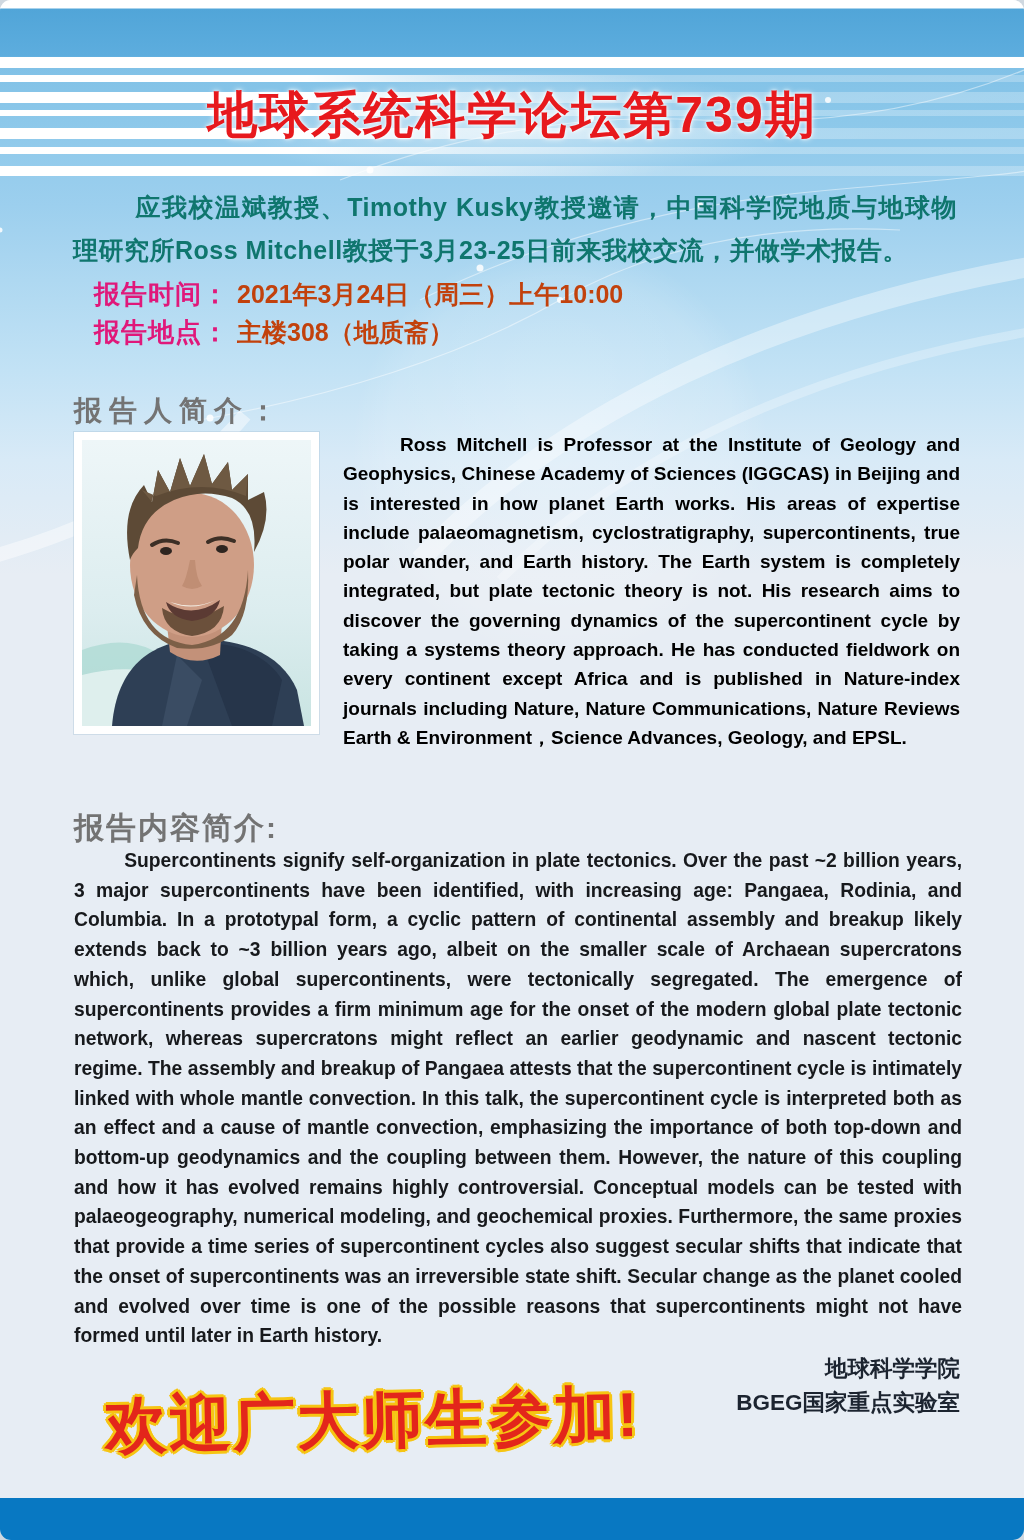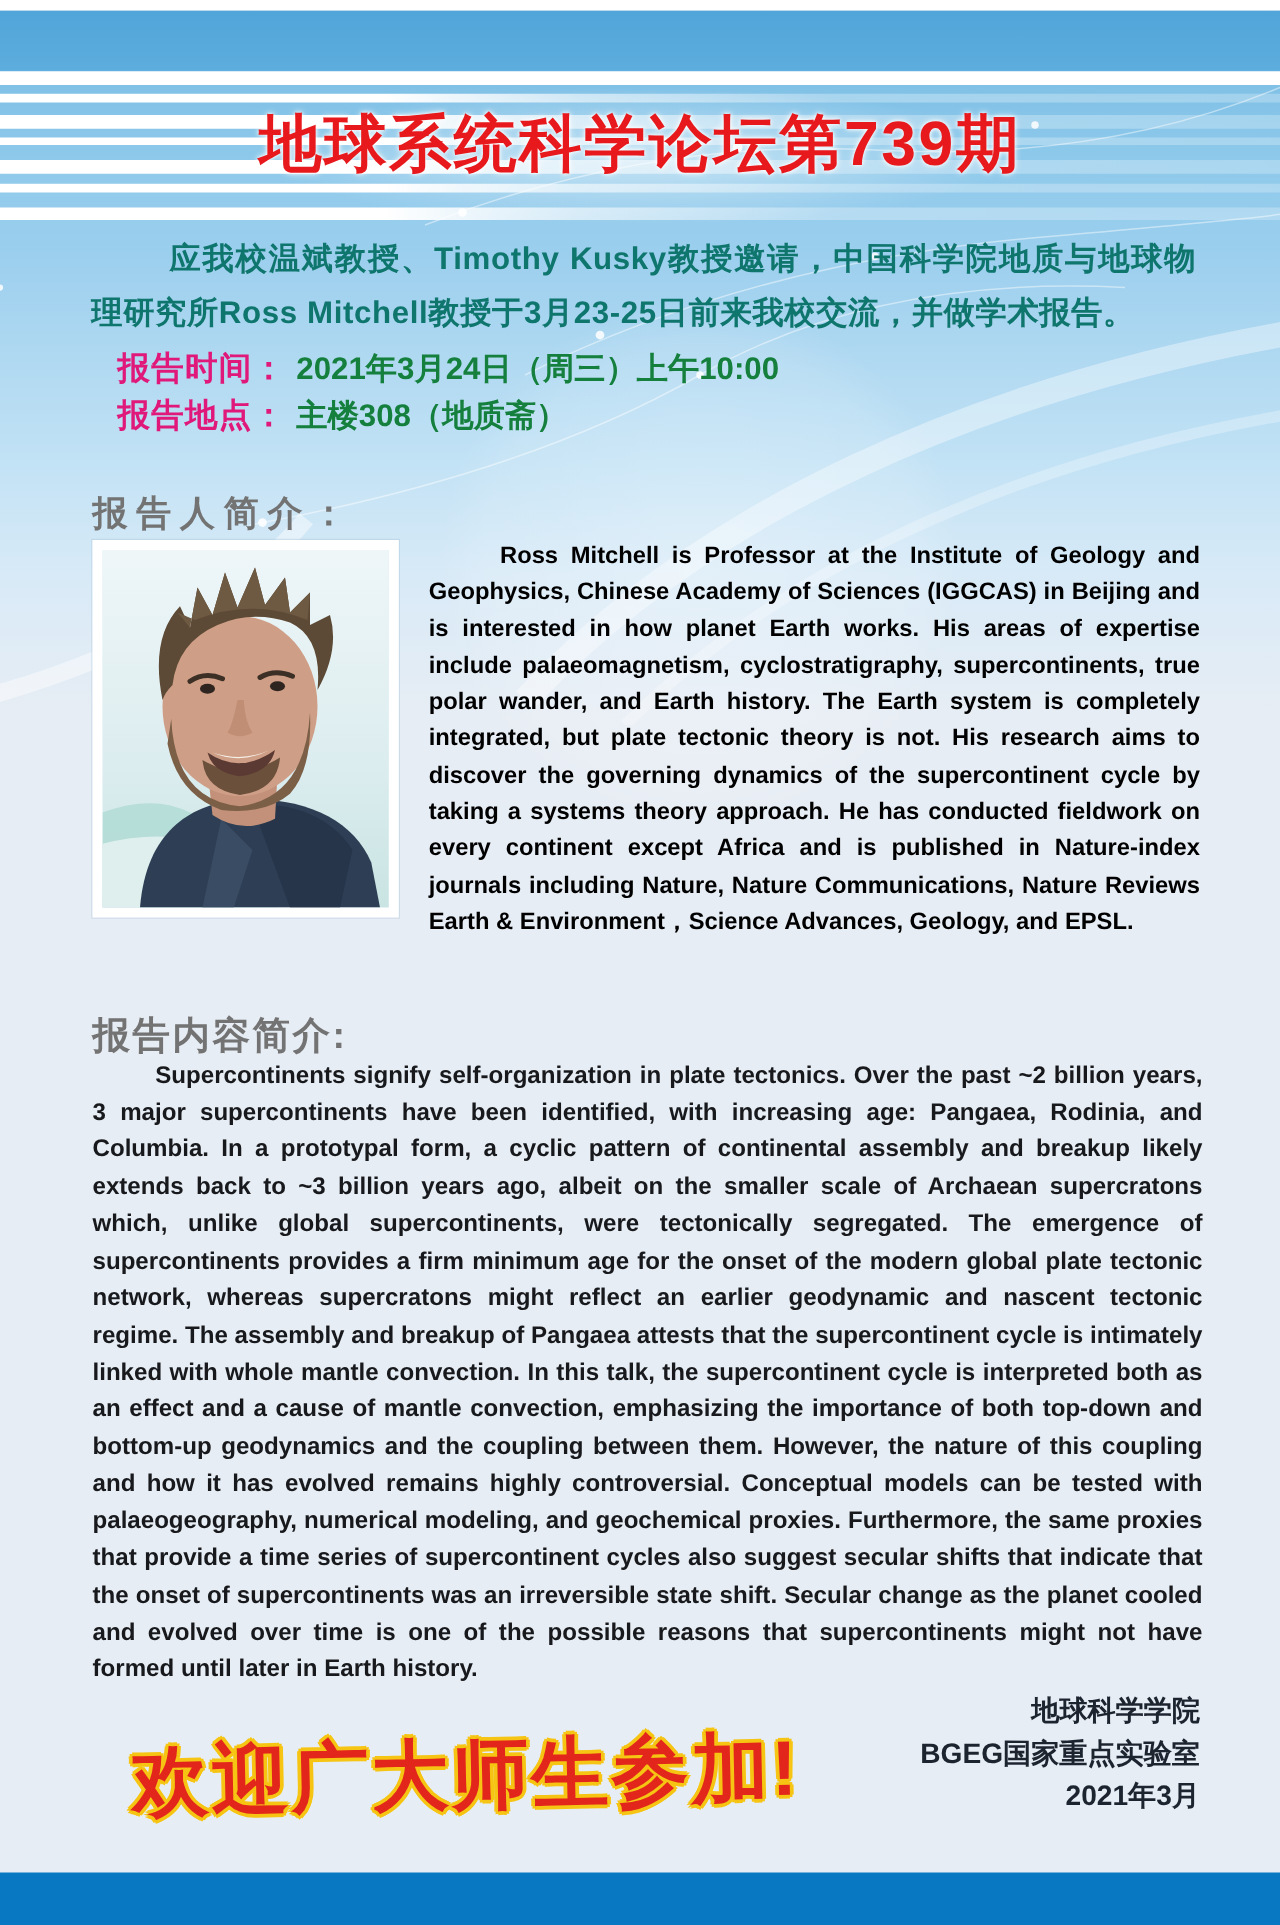--- a/index.html
+++ b/index.html
@@ -1,19 +1,20 @@
 <!DOCTYPE html>
 <html><head>
 <meta charset="utf-8">
 <style>
   html,body{margin:0;padding:0;background:#cfd8e0;}
   #poster{
     position:relative;width:1024px;height:1540px;margin:0 auto;
     background:#e7edf4;overflow:hidden;
     font-family:"Liberation Sans","DejaVu Sans",sans-serif;
+    border-radius:11px;
   }
   
   .hdr{position:absolute;left:0;top:0;width:1024px;height:580px;pointer-events:none;}
   .hdr-grad{position:absolute;left:0;top:0;width:100%;height:100%;
     background:linear-gradient(180deg,
       #ffffff 0px,#ffffff 8px,
       #51a5d8 9px,#5dadde 56px,
       #7fc0e6 60px,#8cc8ea 120px,#9ccfee 205px,
       #aed8f1 280px,#c2e2f5 370px,#d8eaf7 460px,
       rgba(231,237,244,0) 575px);}
@@ -36,21 +37,21 @@
     font-size:50px;font-weight:900;letter-spacing:2px;color:#e7191d;
     text-shadow:0 0 3px #ffffff,0 0 6px rgba(255,255,255,.9);}
   
   .intro{position:absolute;left:73px;top:186px;width:884px;margin:0;
     font-size:25px;font-weight:bold;color:#0f766e;line-height:43px;
     text-align:justify;text-indent:2.5em;letter-spacing:.5px;}
   
   .info{position:absolute;left:74px;top:280px;width:890px;}
   .info-row{height:38px;line-height:28px;white-space:nowrap;}
   .info-lbl{color:#e0187a;font-weight:bold;font-size:26px;letter-spacing:1px;margin-left:20px;}
-  .info-val{color:#15803d;font-weight:bold;font-size:25px;margin-left:8px;}
+  .info-val{color:#c2410c;font-weight:bold;font-size:25px;margin-left:8px;}
   
   .sec{position:absolute;margin:0;color:#737373;font-weight:900;}
   .spk-h{left:74px;top:392px;font-size:28px;letter-spacing:7px;}
   .abs-h{left:74px;top:808px;font-size:30px;letter-spacing:2px;}
   
   .speaker{position:absolute;left:74px;top:430px;width:886px;}
   .photo{float:left;width:229px;height:286px;border:8px solid #ffffff;
     margin:2px 24px 8px 0;background:#dfeef5;box-shadow:0 0 0 1px rgba(160,190,210,.35);}
   .photo svg{display:block;width:100%;height:100%;}
   .bio{margin:0;font-size:19px;font-weight:bold;color:#000000;line-height:29.3px;
@@ -167,18 +168,17 @@
     <p class="bio">Ross Mitchell is Professor at the Institute of Geology and Geophysics, Chinese Academy of Sciences (IGGCAS) in Beijing and is interested in how planet Earth works. His areas of expertise include palaeomagnetism, cyclostratigraphy, supercontinents, true polar wander, and Earth history. The Earth system is completely integrated, but plate tectonic theory is not. His research aims to discover the governing dynamics of the supercontinent cycle by taking a systems theory approach. He has conducted fieldwork on every continent except Africa and is published in Nature-index journals including Nature, Nature Communications, Nature Reviews Earth &amp; Environment，Science Advances, Geology, and EPSL.</p>
   </div>
 
   <h2 class="sec abs-h">报告内容简介:</h2>
   <p class="abstract">Supercontinents signify self-organization in plate tectonics. Over the past ~2 billion years, 3 major supercontinents have been identified, with increasing age: Pangaea, Rodinia, and Columbia. In a prototypal form, a cyclic pattern of continental assembly and breakup likely extends back to ~3 billion years ago, albeit on the smaller scale of Archaean supercratons which, unlike global supercontinents, were tectonically segregated. The emergence of supercontinents provides a firm minimum age for the onset of the modern global plate tectonic network, whereas supercratons might reflect an earlier geodynamic and nascent tectonic regime. The assembly and breakup of Pangaea attests that the supercontinent cycle is intimately linked with whole mantle convection. In this talk, the supercontinent cycle is interpreted both as an effect and a cause of mantle convection, emphasizing the importance of both top-down and bottom-up geodynamics and the coupling between them. However, the nature of this coupling and how it has evolved remains highly controversial. Conceptual models can be tested with palaeogeography, numerical modeling, and geochemical proxies. Furthermore, the same proxies that provide a time series of supercontinent cycles also suggest secular shifts that indicate that the onset of supercontinents was an irreversible state shift. Secular change as the planet cooled and evolved over time is one of the possible reasons that supercontinents might not have formed until later in Earth history.</p>
 
   <div class="welcome">欢迎广大师生参加!</div>
   <div class="credits">
     <div>地球科学学院</div>
     <div>BGEG国家重点实验室</div>
-    <div>2021年3月</div>
   </div>
 
   <div class="bottombar"></div>
 
 </div>
 
 </body></html>

